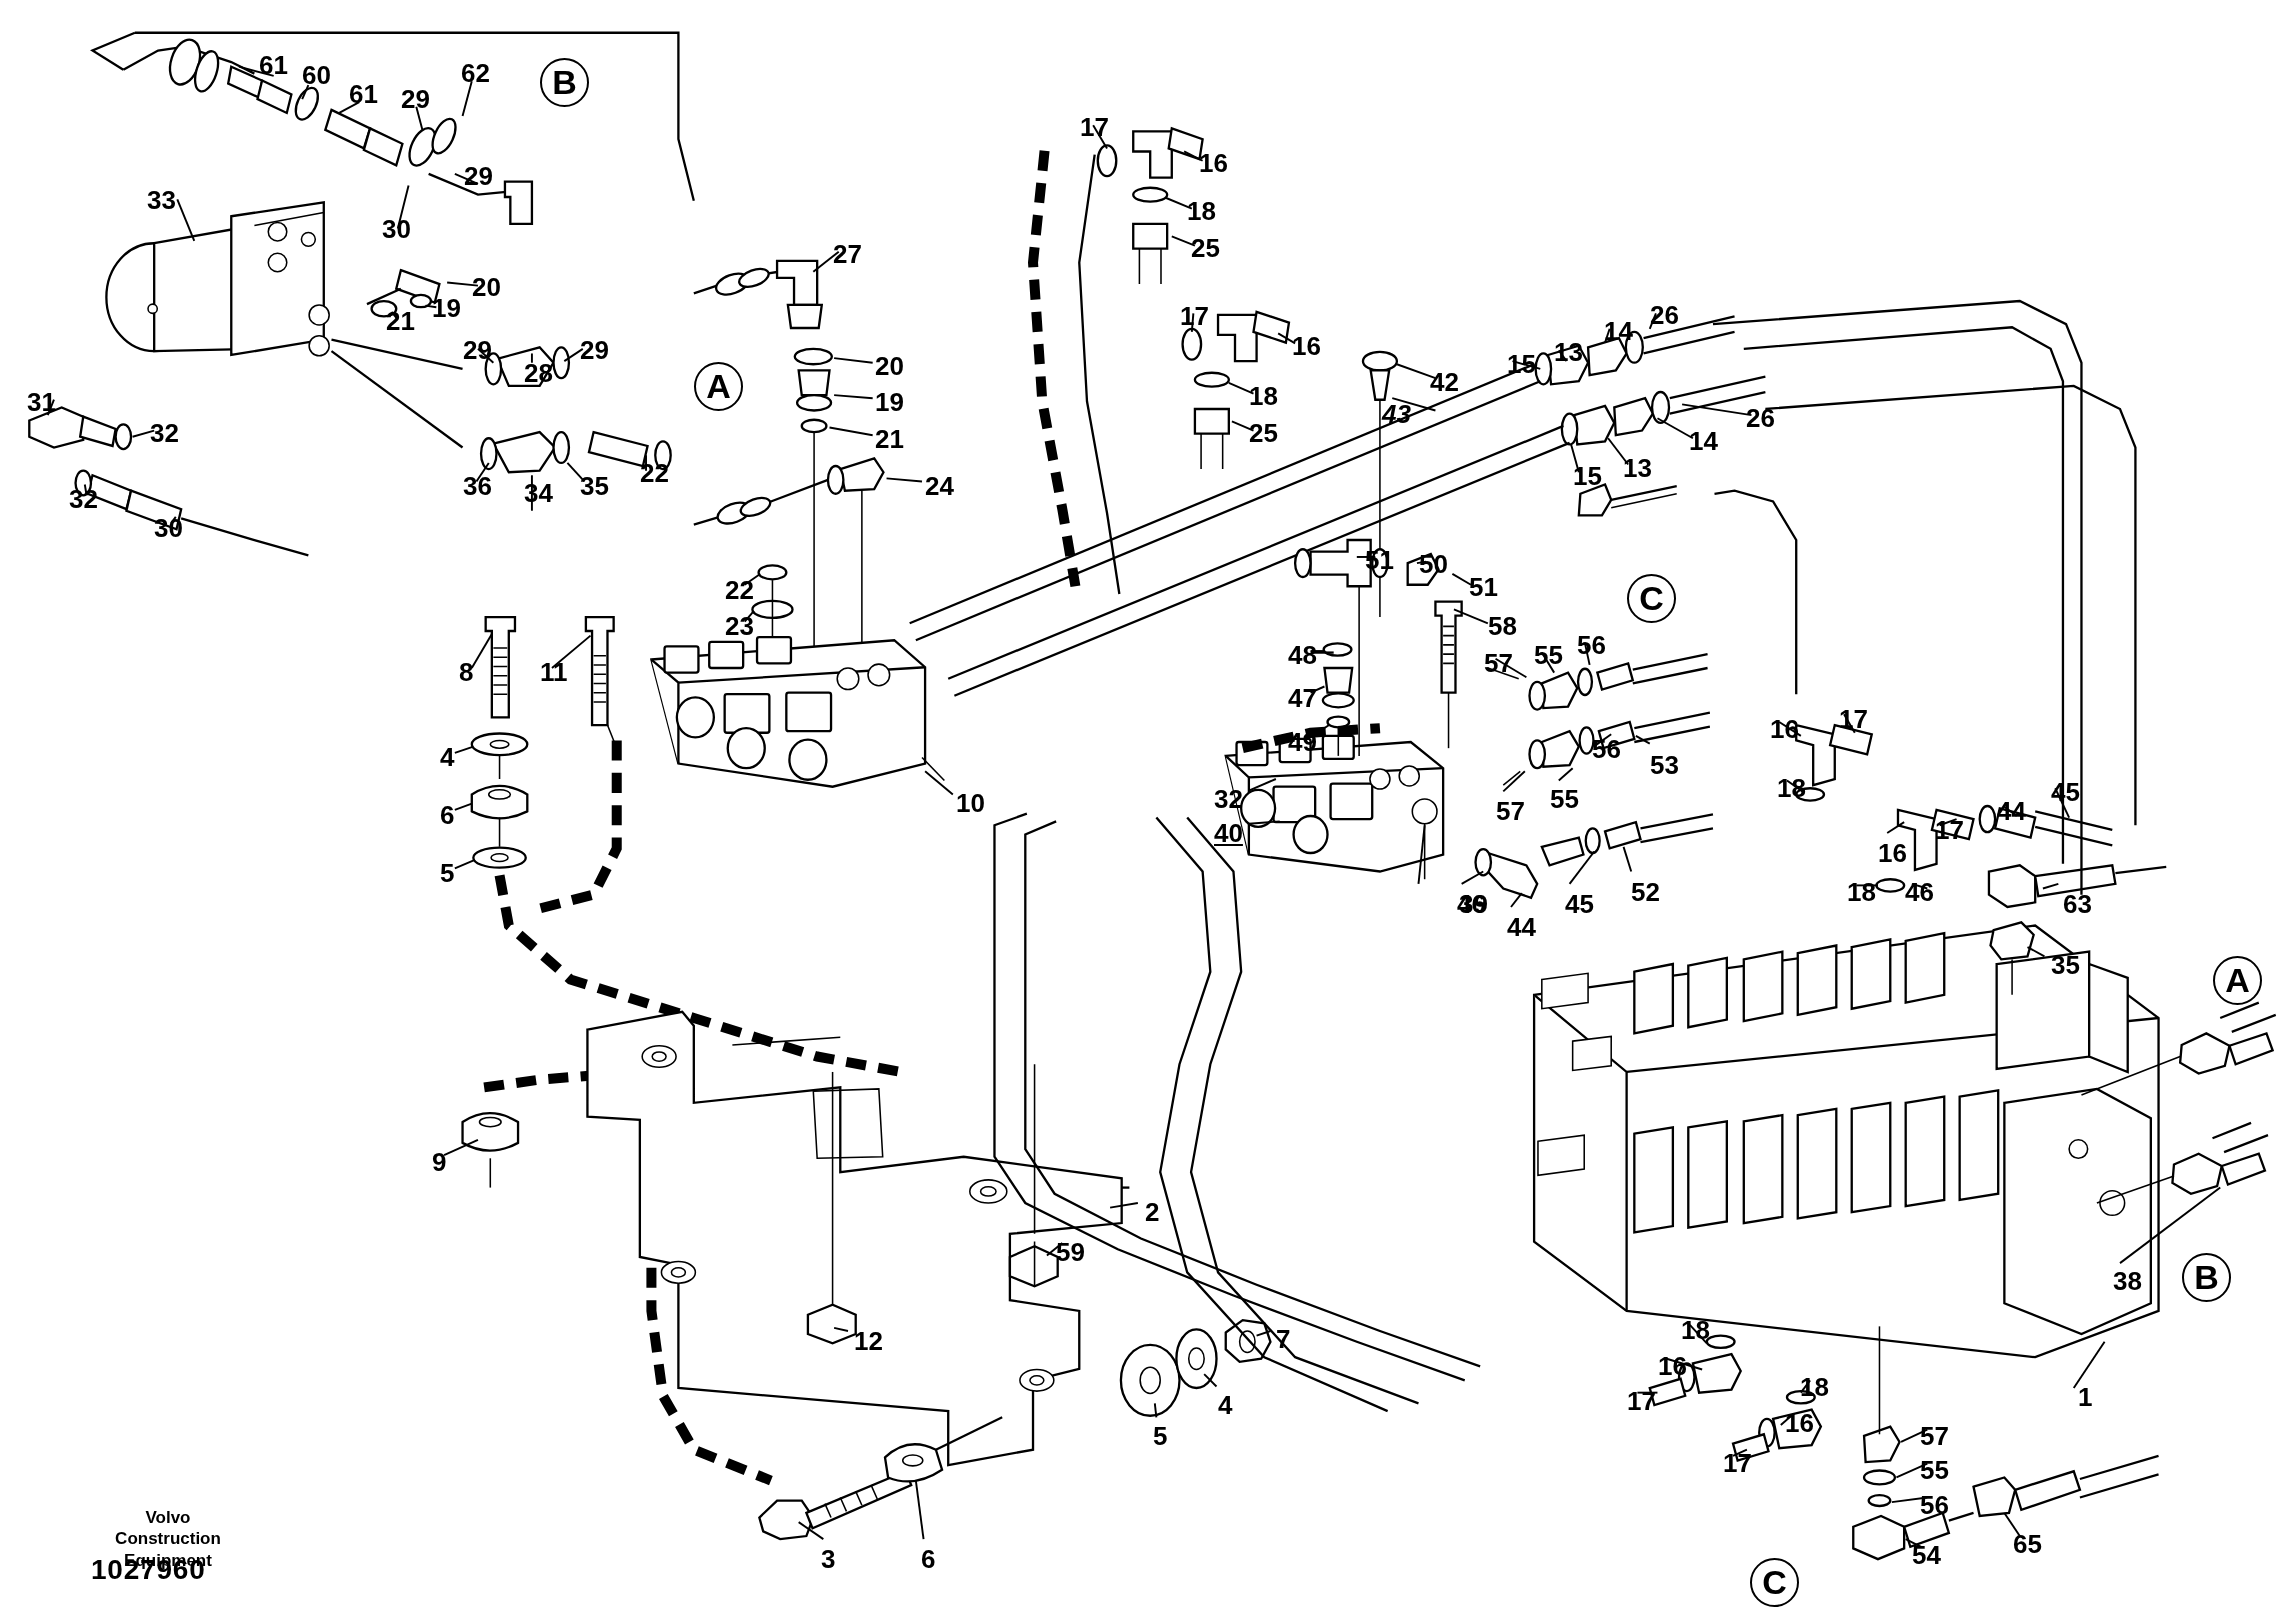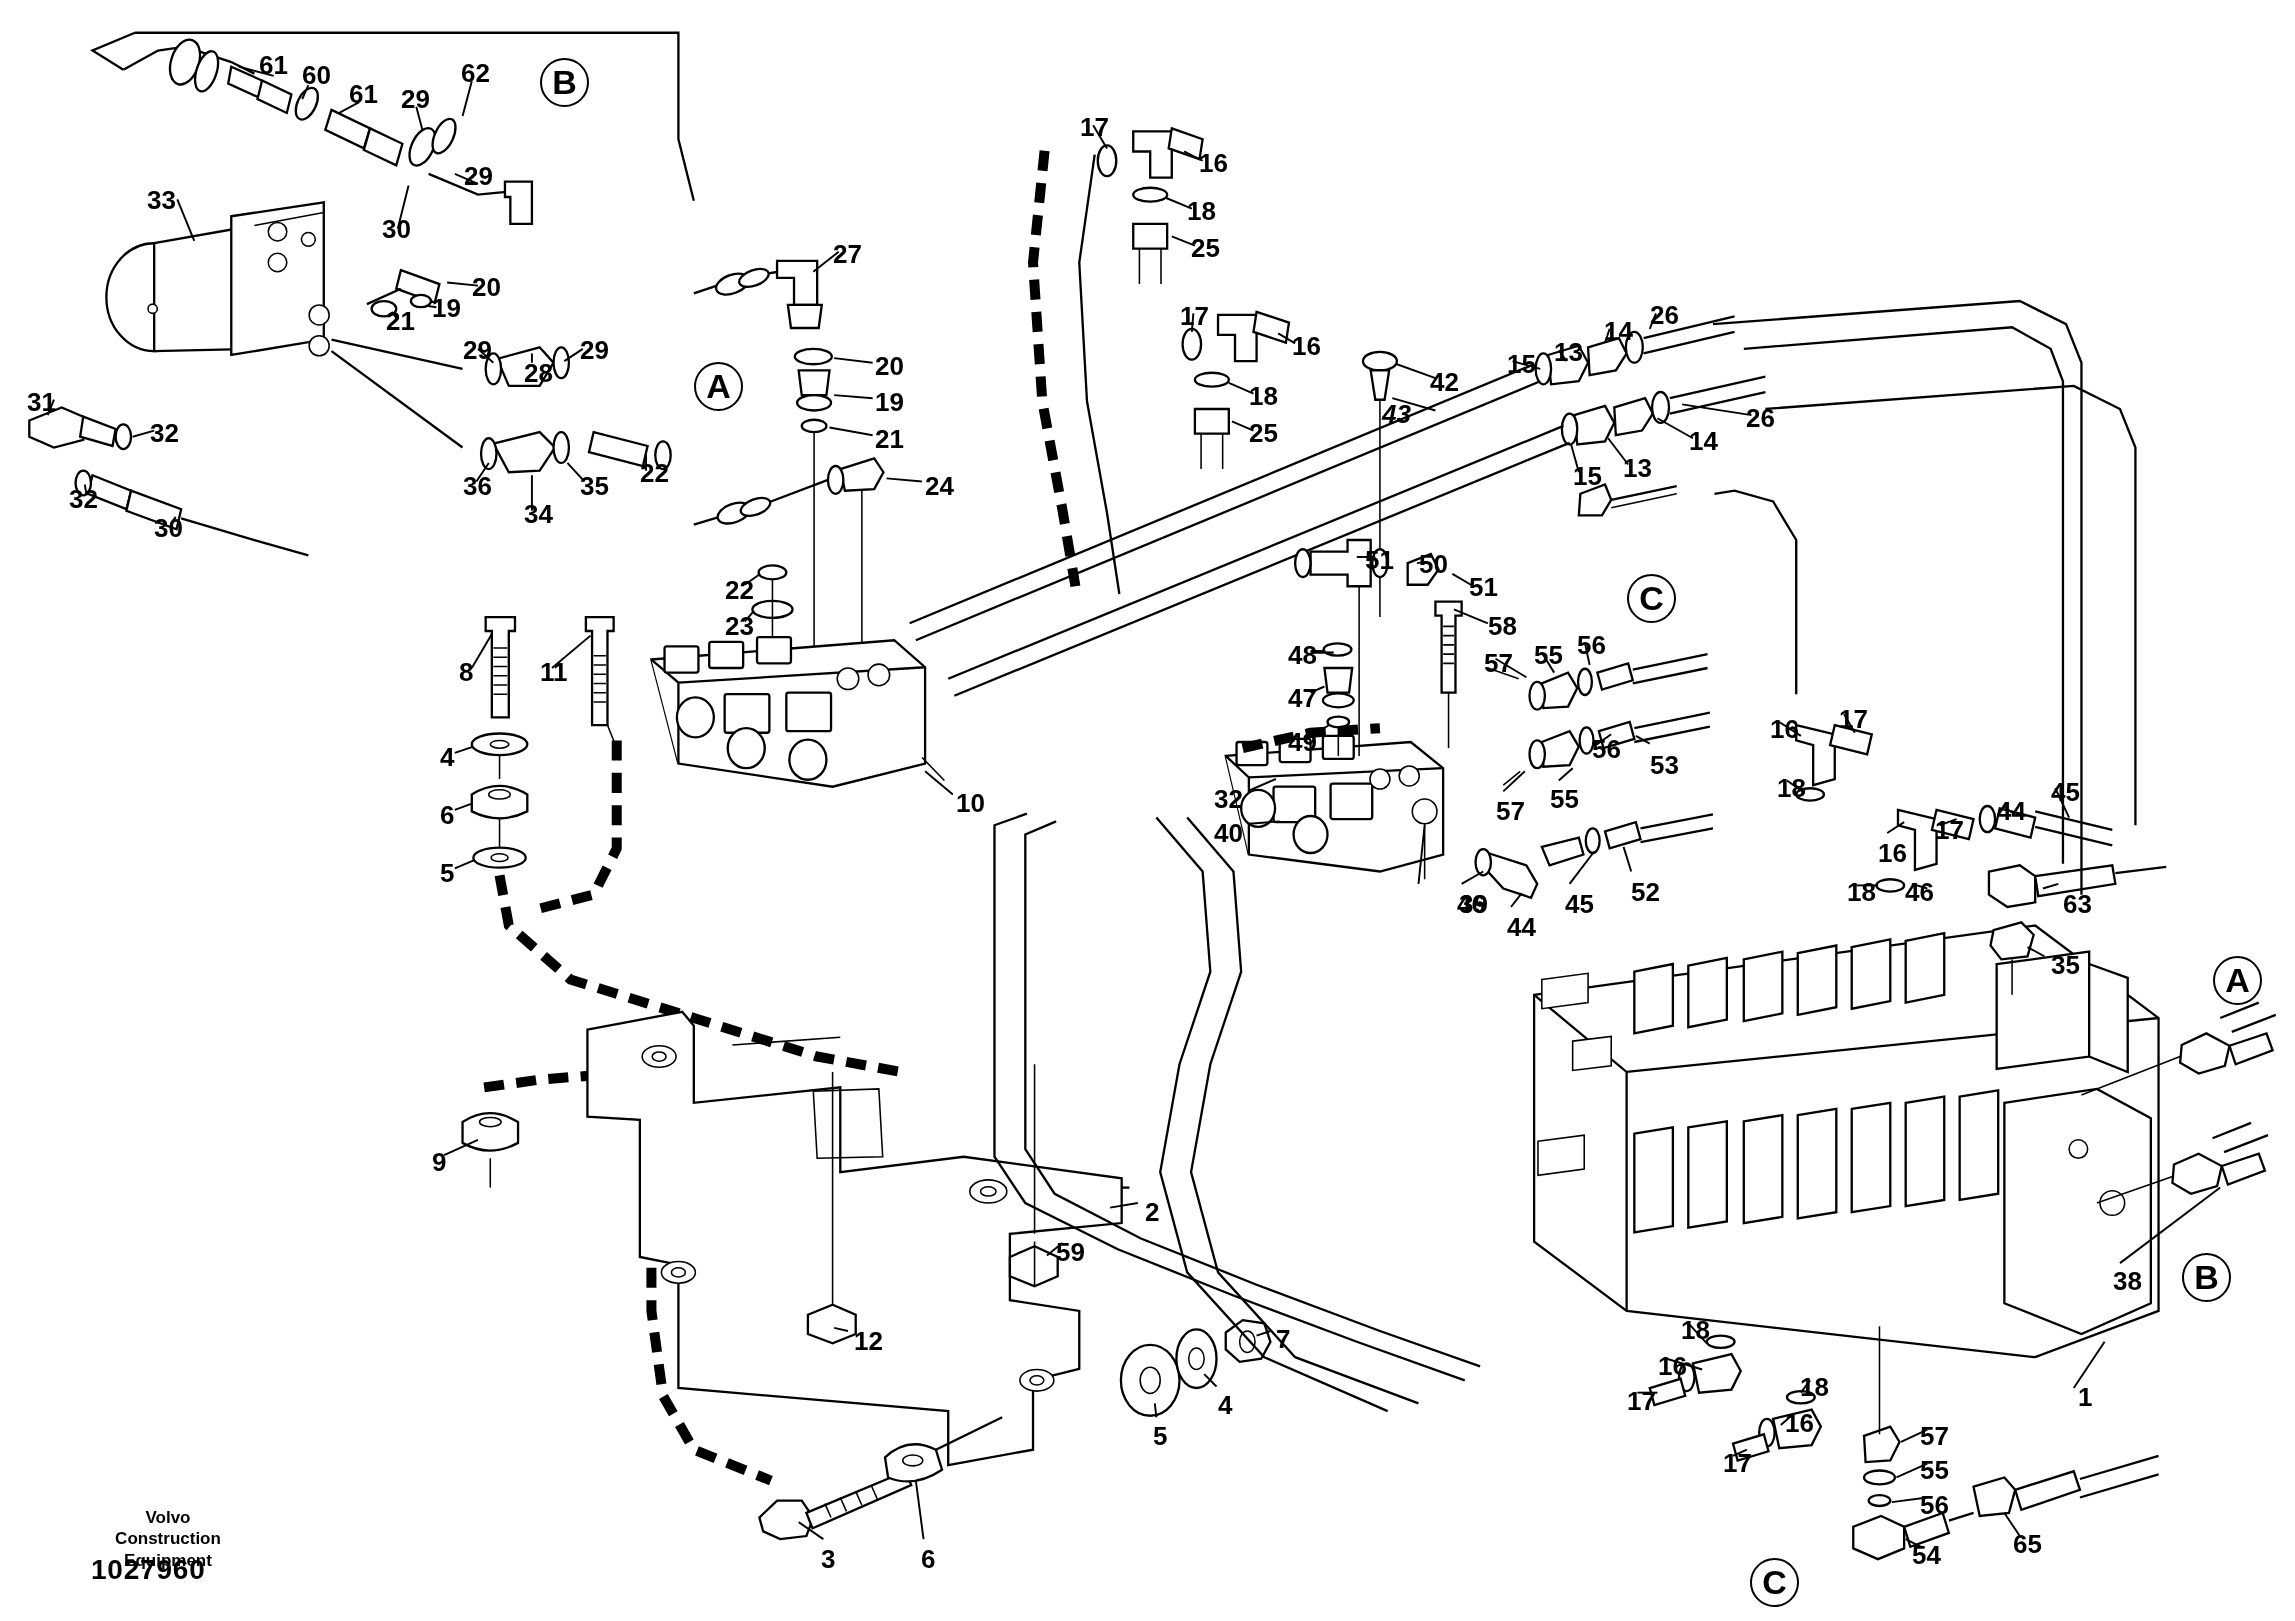--- a/index.html
+++ b/index.html
@@ -608,21 +608,21 @@
       <div class="callout" style="left: 432px; top: 295px;">19</div>
       <div class="callout" style="left: 386px; top: 308px;">21</div>
       <div class="callout" style="left: 463px; top: 337px;">29</div>
       <div class="callout" style="left: 524px; top: 343px; margin-top: 17px;">28</div>
       <div class="callout" style="left: 580px; top: 337px;">29</div>
       <div class="callout" style="left: 27px; top: 389px;">31</div>
       <div class="callout" style="left: 150px; top: 420px;">32</div>
       <div class="callout" style="left: 69px; top: 486px;">32</div>
       <div class="callout" style="left: 154px; top: 515px;">30</div>
       <div class="callout" style="left: 463px; top: 473px;">36</div>
-      <div class="callout" style="left: 524px; top: 501px;">34</div>
+      <div class="callout" style="left: 524px; top: 480px;">34</div>
       <div class="callout" style="left: 580px; top: 473px;">35</div>
       <div class="callout" style="left: 640px; top: 460px;">22</div>
       <div class="callout" style="left: 833px; top: 241px;">27</div>
       <div class="callout" style="left: 1080px; top: 114px;">17</div>
       <div class="callout" style="left: 1199px; top: 150px;">16</div>
       <div class="callout" style="left: 1187px; top: 198px;">18</div>
       <div class="callout" style="left: 1191px; top: 235px;">25</div>
       <div class="callout" style="left: 1180px; top: 303px;">17</div>
       <div class="callout" style="left: 1292px; top: 333px;">16</div>
       <div class="callout" style="left: 1249px; top: 383px;">18</div>
@@ -657,21 +657,21 @@
       <div class="callout" style="left: 1288px; top: 685px;">47</div>
       <div class="callout" style="left: 1288px; top: 729px;">49</div>
       <div class="callout" style="left: 1484px; top: 650px;">57</div>
       <div class="callout" style="left: 1534px; top: 642px;">55</div>
       <div class="callout" style="left: 1577px; top: 632px;">56</div>
       <div class="callout" style="left: 1650px; top: 752px;">53</div>
       <div class="callout" style="left: 1592px; top: 736px;">56</div>
       <div class="callout" style="left: 1550px; top: 786px;">55</div>
       <div class="callout" style="left: 1496px; top: 798px;">57</div>
       <div class="callout" style="left: 1214px; top: 786px;">32</div>
-      <div class="callout" style="left: 1214px; top: 820px;">40</div>
+      <div class="callout" style="left: 1214px; top: 820px; text-decoration: underline;">40</div>
       <div class="callout" style="left: 1411px; top: 891px; margin-left: 48px;">39</div>
       <div class="callout" style="left: 1457px; top: 891px;">46</div>
       <div class="callout" style="left: 1507px; top: 914px;">44</div>
       <div class="callout" style="left: 1565px; top: 891px;">45</div>
       <div class="callout" style="left: 1631px; top: 879px;">52</div>
       <div class="callout" style="left: 1770px; top: 716px;">16</div>
       <div class="callout" style="left: 1839px; top: 706px;">17</div>
       <div class="callout" style="left: 1777px; top: 775px;">18</div>
       <div class="callout" style="left: 1878px; top: 840px;">16</div>
       <div class="callout" style="left: 1935px; top: 817px;">17</div>

